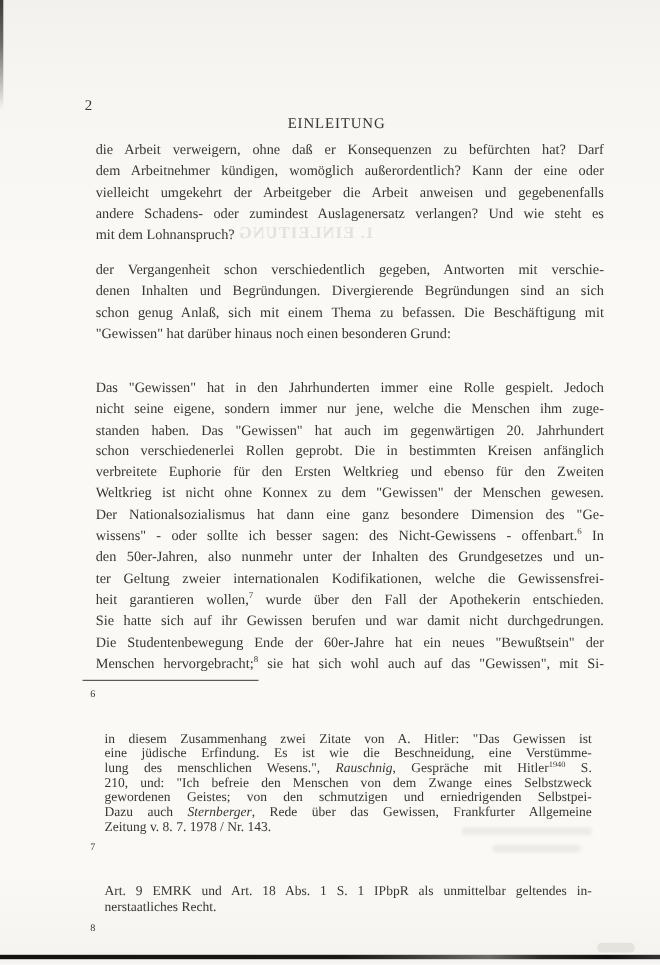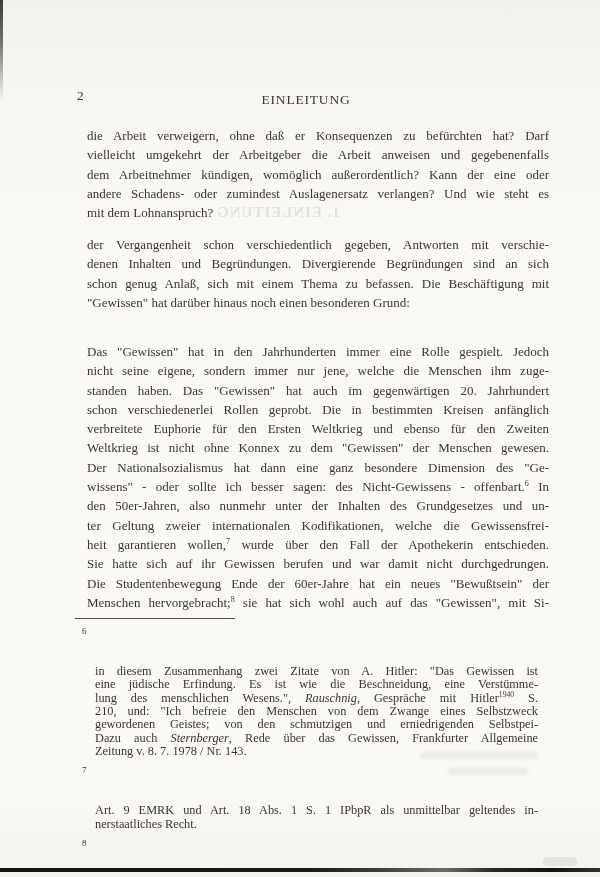--- a/index.html
+++ b/index.html
@@ -40,21 +40,21 @@
   .smudge-1 { left: 420px; top: 752px; width: 118px; height: 7px; }
   .smudge-2 { left: 448px; top: 768px; width: 80px; height: 7px; }
 
   
   .runhead {
     position: absolute; top: 88px; left: 75px; width: 462px; height: 16px;
     font-size: 13.5px;
   }
   .pagenum { position: absolute; left: 2px; top: 0; }
   .runtitle {
-    position: absolute; left: 0; right: 0; top: 4px; text-align: center;
+    position: absolute; left: 0; right: 0; top: 16px; text-align: center;
     letter-spacing: 0.8px;
   }
 
   
   .bodyblock { position: absolute; left: 75px; width: 462px; }
   .para { font-size: 13px; line-height: 19.3px; margin-left: 12px; }
   .p1 { top: 126px; } .p2 { top: 235px; } .p3 { top: 342px; }
   .tline { text-align: justify; text-align-last: justify; white-space: normal; }
   .tline.last-short { text-align-last: left; }
   sup { font-size: 0.62em; line-height: 0; vertical-align: super; letter-spacing: 0; }
@@ -81,22 +81,22 @@
   <div class="bleed-smudge smudge-1"></div>
   <div class="bleed-smudge smudge-2"></div>
 
   <div class="runhead">
     <span class="pagenum">2</span>
     <span class="runtitle">EINLEITUNG</span>
   </div>
 
   <div class="bodyblock para p1">
       <div class="tline">die Arbeit verweigern, ohne daß er Konsequenzen zu befürchten hat? Darf</div>
+      <div class="tline">dem Arbeitnehmer kündigen, womöglich außerordentlich? Kann der eine oder</div>
       <div class="tline">vielleicht umgekehrt der Arbeitgeber die Arbeit anweisen und gegebenenfalls</div>
-      <div class="tline">dem Arbeitnehmer kündigen, womöglich außerordentlich? Kann der eine oder</div>
       <div class="tline">andere Schadens- oder zumindest Auslagenersatz verlangen? Und wie steht es</div>
       <div class="tline last-short">mit dem Lohnanspruch?</div>
     </div>
   <div class="bodyblock para p2">
       <div class="tline">der Vergangenheit schon verschiedentlich gegeben, Antworten mit verschie-</div>
       <div class="tline">denen Inhalten und Begründungen. Divergierende Begründungen sind an sich</div>
       <div class="tline">schon genug Anlaß, sich mit einem Thema zu befassen. Die Beschäftigung mit</div>
       <div class="tline last-short">"Gewissen" hat darüber hinaus noch einen besonderen Grund:</div>
     </div>
   <div class="bodyblock para p3">

